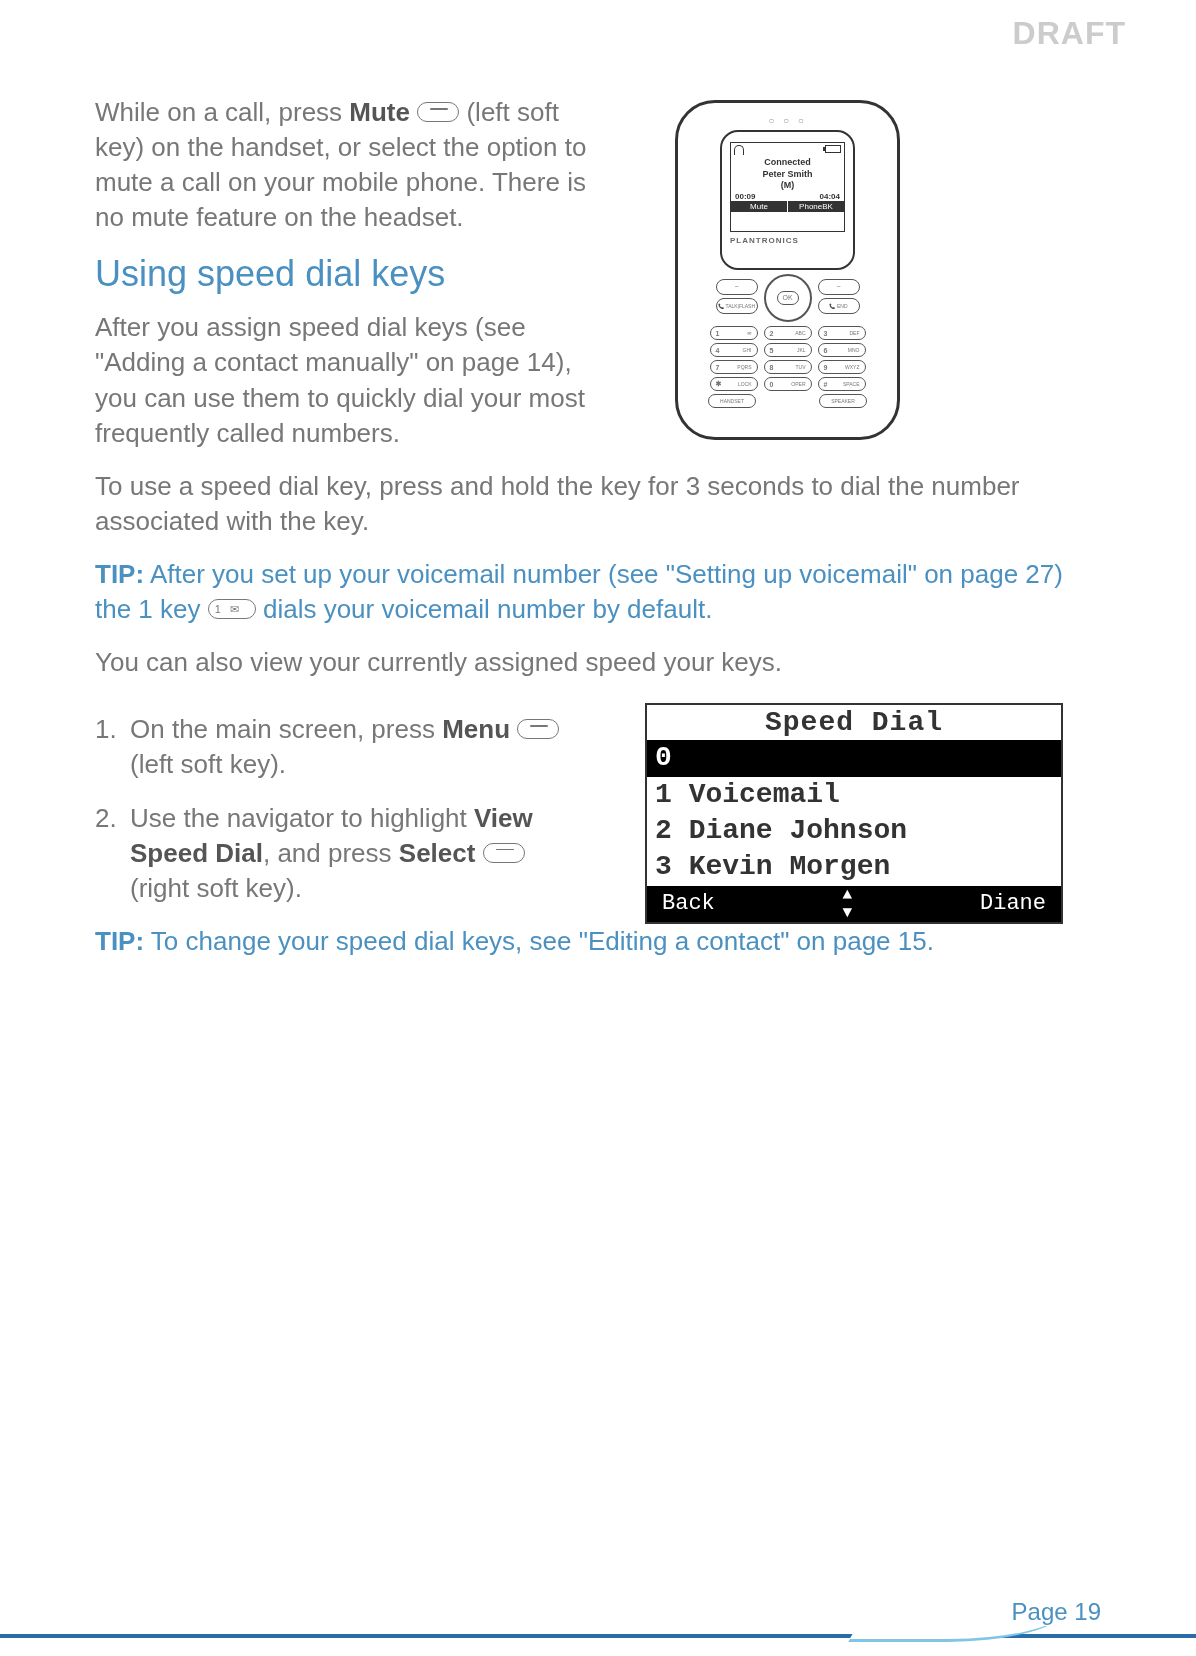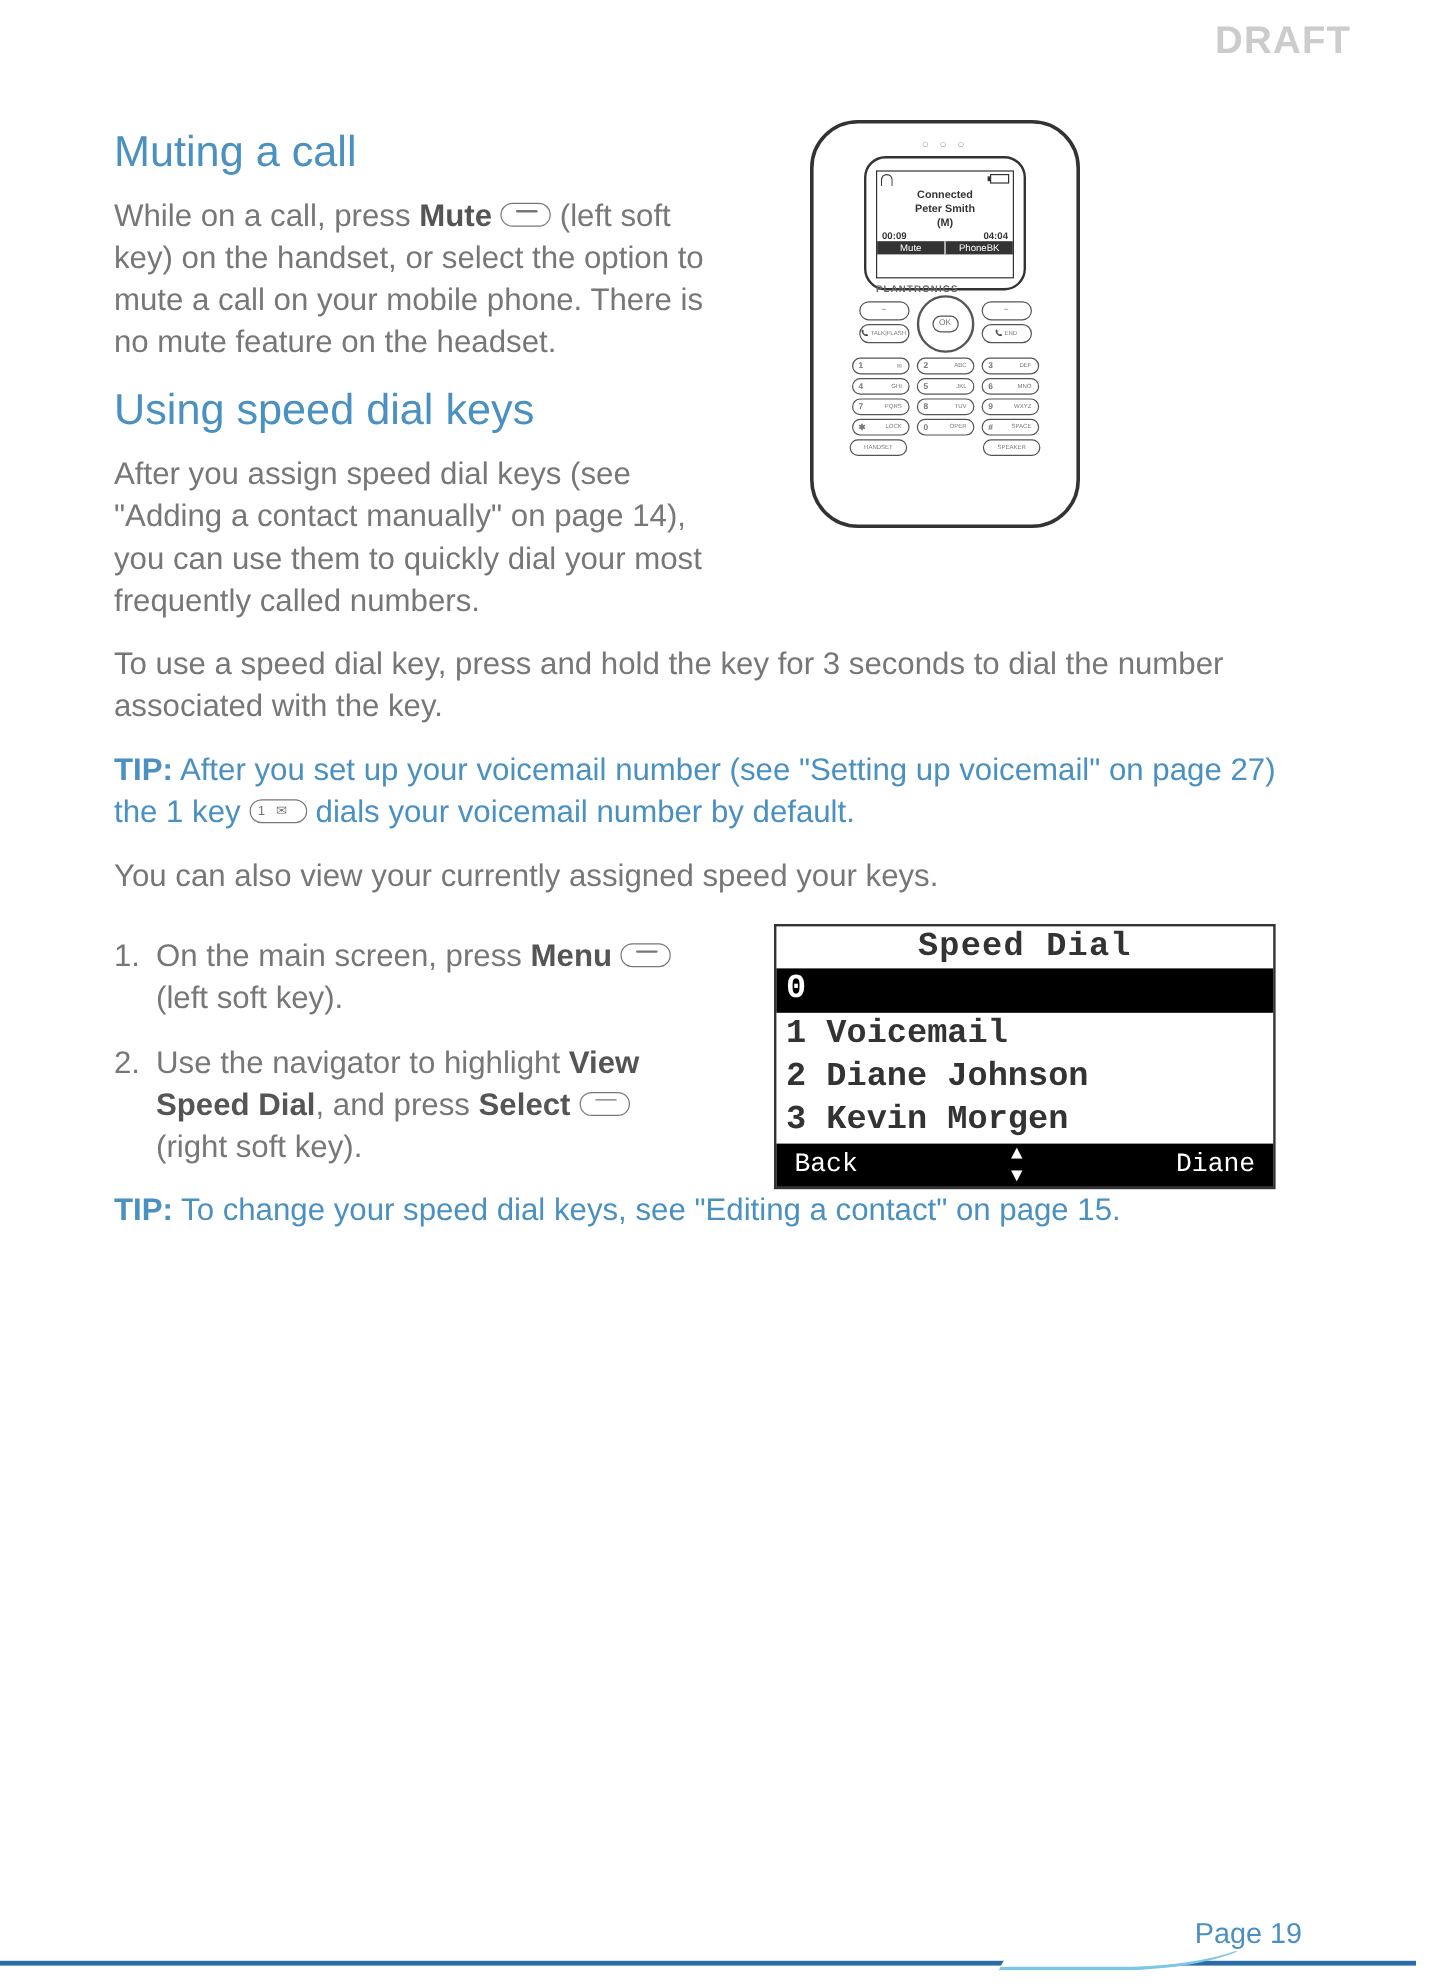--- a/index.html
+++ b/index.html
@@ -121,21 +121,21 @@
     .phone-top-dots {
       text-align: center;
       font-size: 10px;
       color: #999;
       padding-top: 12px;
       letter-spacing: 3px;
     }
     .phone-screen-frame {
       margin: 4px auto 0;
       width: 135px;
-      height: 112px;
+      height: 140px;
       border: 2px solid #333;
       border-radius: 18px;
       padding: 10px 8px 6px 8px;
       position: relative;
     }
     .phone-screen {
       border: 1px solid #333;
       height: 90px;
       background: white;
       position: relative;
@@ -323,21 +323,21 @@
       padding: 0 15px;
       font-size: 22px;
     }
     .speed-dial-arrows {
       font-size: 16px;
     }
     .page-footer {
       position: absolute;
       bottom: 0;
       left: 0;
-      right: 16px;
+      right: 0;
       height: 50px;
     }
     .footer-swoosh {
       position: absolute;
       bottom: 18px;
       left: 0;
       right: 0;
       height: 4px;
       background: #2a6ca8;
     }
@@ -366,21 +366,20 @@
   </style>
 </head>
 <body>
 
 <div class="draft-watermark">DRAFT</div>
 
 <div class="content">
 
   <div class="section1">
     <div>
-      <h2>Muting a call</h2>
       <p class="body-text body-text-narrow">
         <span>While on a call, press </span><b>Mute</b>
         <span class="key-icon"></span><span> (left soft key) on the handset, or select the option to mute a call on your mobile phone. There is no mute feature on the headset.</span>
       </p>
 
       <h2>Using speed dial keys</h2>
       <p class="body-text body-text-narrow">After you assign speed dial keys (see "Adding a contact manually" on page 14), you can use them to quickly dial your most frequently called numbers.</p>
     </div>
 
     <div class="phone-device">

